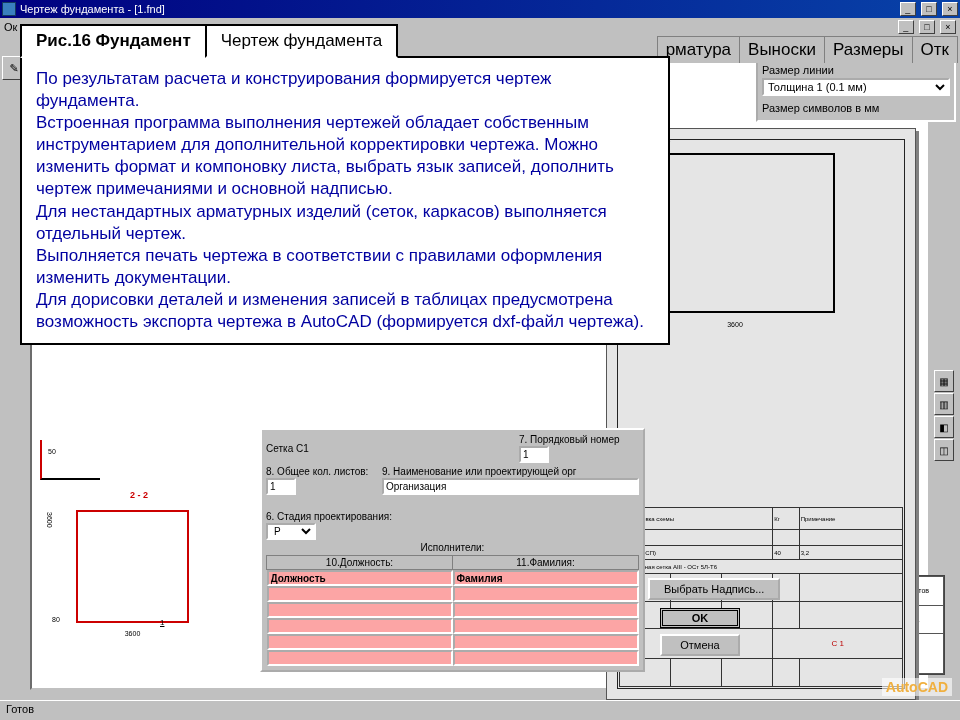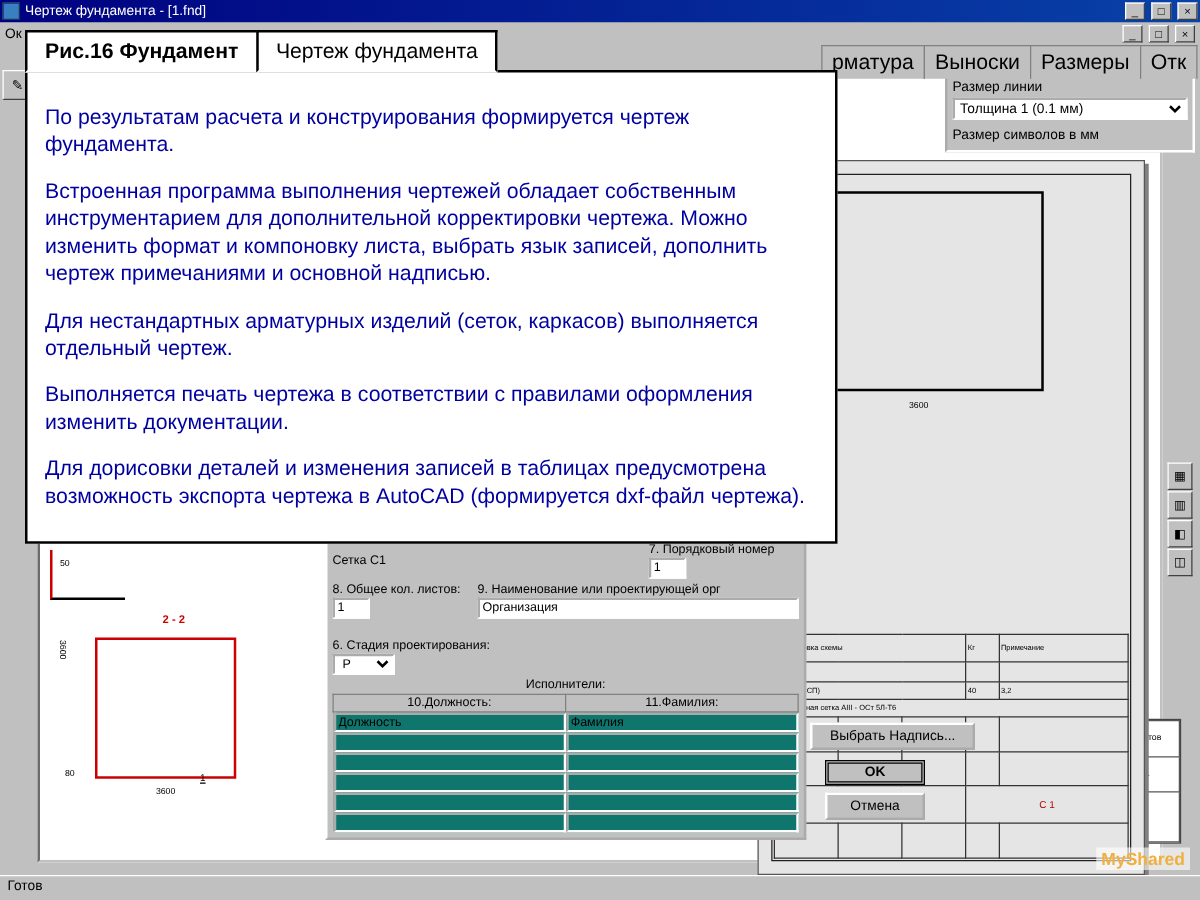--- a/index.html
+++ b/index.html
@@ -102,41 +102,41 @@
   .callout-tabs .tab {
     border: 2px solid #000; border-bottom: 2px solid #fff;
     background: #fff; padding: 5px 14px; font-size: 17px; font-weight: bold;
     margin-right: -2px; position: relative; top: 2px;
   }
   .callout-body {
     border: 2px solid #000; background: #fff;
     padding: 10px 14px; font-size: 17px; line-height: 1.3;
     color: #0000a0;
   }
-  .callout-body p { margin: 15px 0; }
+  .callout-body p { margin: 0 0; }
 
   
   .dialog {
     position: absolute; left: 260px; top: 428px; width: 385px;
     background: #c0c0c0; border: 2px outset #fff; padding: 4px;
     z-index: 30; font-size: 10px;
   }
   .dialog .row { display: flex; margin-bottom: 3px; align-items: center; }
   .dialog label { font-size: 10px; display:block; margin-bottom:1px;}
   .dialog input[type=text], .dialog select {
     border: 2px inset #fff; background: #fff; font-size: 10px; height: 17px;
     padding: 0 2px;
   }
   .dialog .field { display:flex; flex-direction:column; }
   .dialog .cols { display:flex; gap:6px; }
   .dialog .performers-head { text-align:center; font-size:10px; padding:2px 0;}
   .dialog table.perf { width:100%; border-collapse:collapse; }
   .dialog table.perf th { font-weight:normal; font-size:10px; border:1px solid #808080; background:#c0c0c0; padding:1px;}
   .dialog table.perf td { padding:0; }
-  .dialog table.perf input { width:100%; height:16px; border:2px inset #fff; background:#0f766e; font-size:10px;}
+  .dialog table.perf input { width:100%; height:16px; border:2px inset #fff; background:#fca5a5; font-size:10px;font-weight:bold;}
   .btn {
     background:#c0c0c0; border:2px outset #fff; padding:3px 14px;
     font-size:11px; min-width:80px;
   }
   .btn-stack { position:absolute; left:660px; top:608px; display:flex; flex-direction:column; gap:6px; z-index:30;}
   .btn-select { position:absolute; left:648px; top:578px; z-index:30;}
 
   
   .preview-sheet {
     position: absolute; right: 44px; top: 128px; width: 310px; height: 572px;
@@ -406,13 +406,13 @@
     <p>Для нестандартных арматурных изделий (сеток, каркасов) выполняется отдельный чертеж.</p>
     <p>Выполняется печать чертежа в соответствии с правилами оформления изменить документации.</p>
     <p>Для дорисовки деталей и изменения записей в таблицах предусмотрена возможность экспорта чертежа в AutoCAD (формируется dxf-файл чертежа).</p>
   </div>
 </div>
 
 <div class="statusbar">
   <span>Готов</span>
 </div>
 
-<div class="watermark">MyShared</div>
+<div class="watermark">AutoCAD</div>
 
 </body></html>

